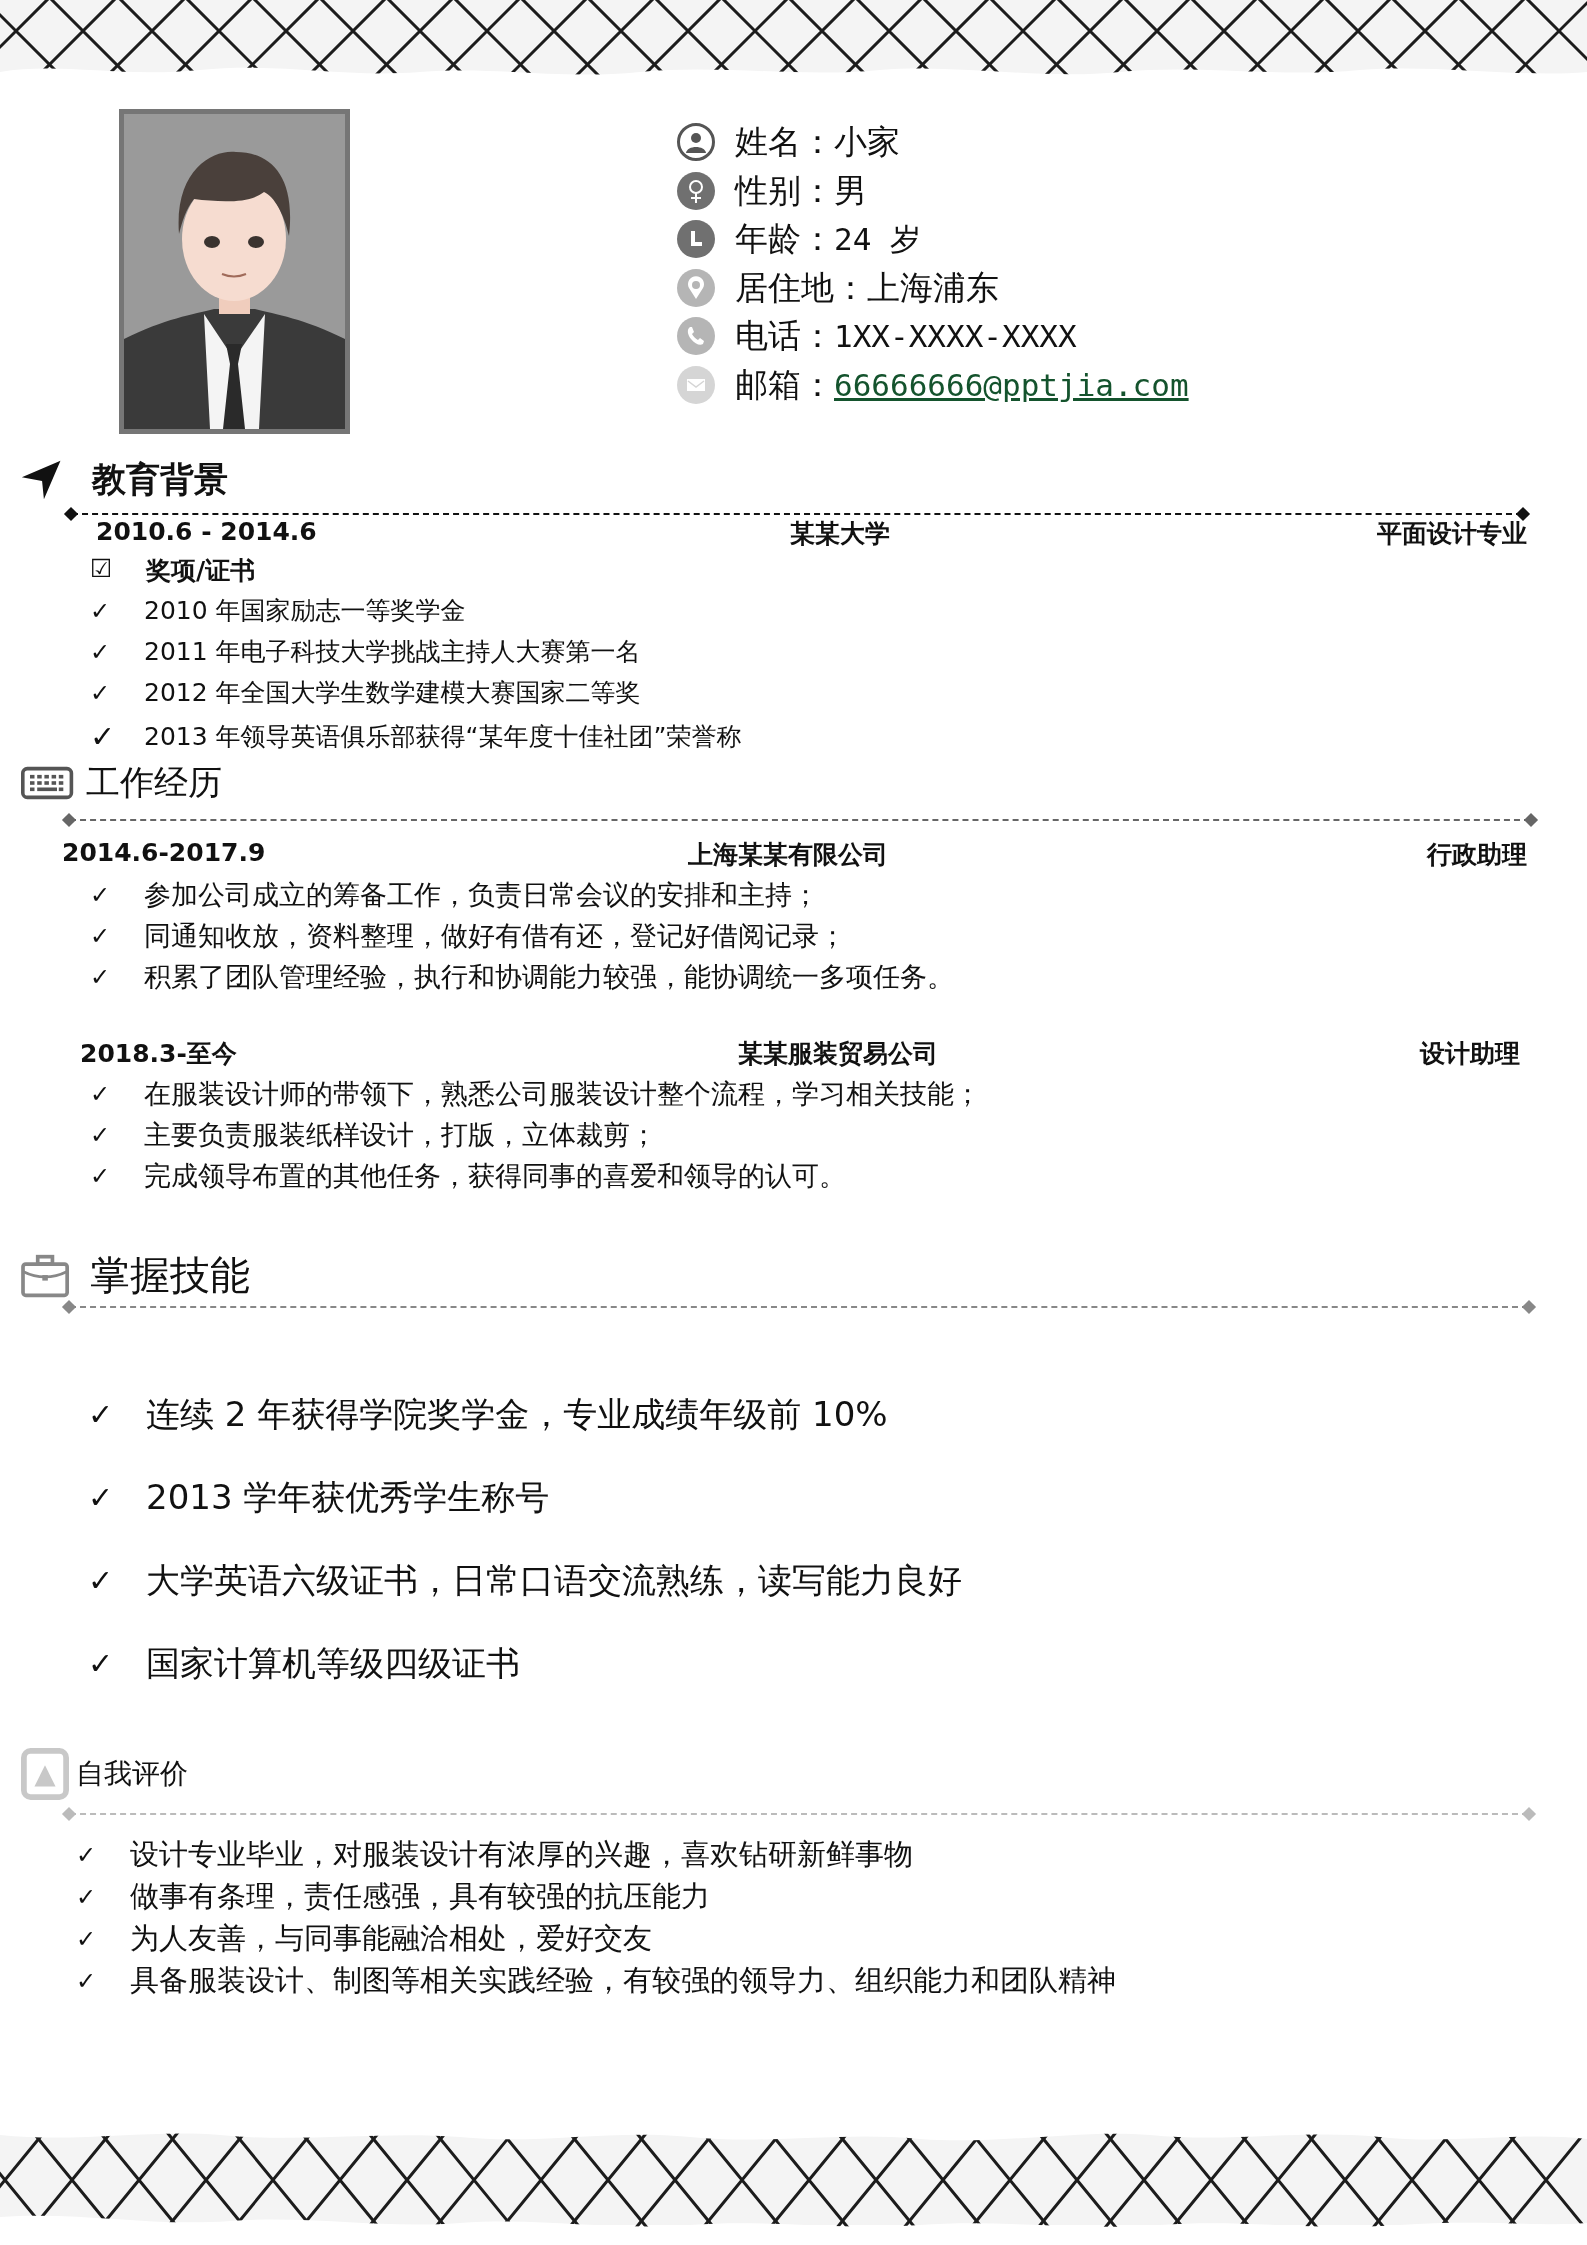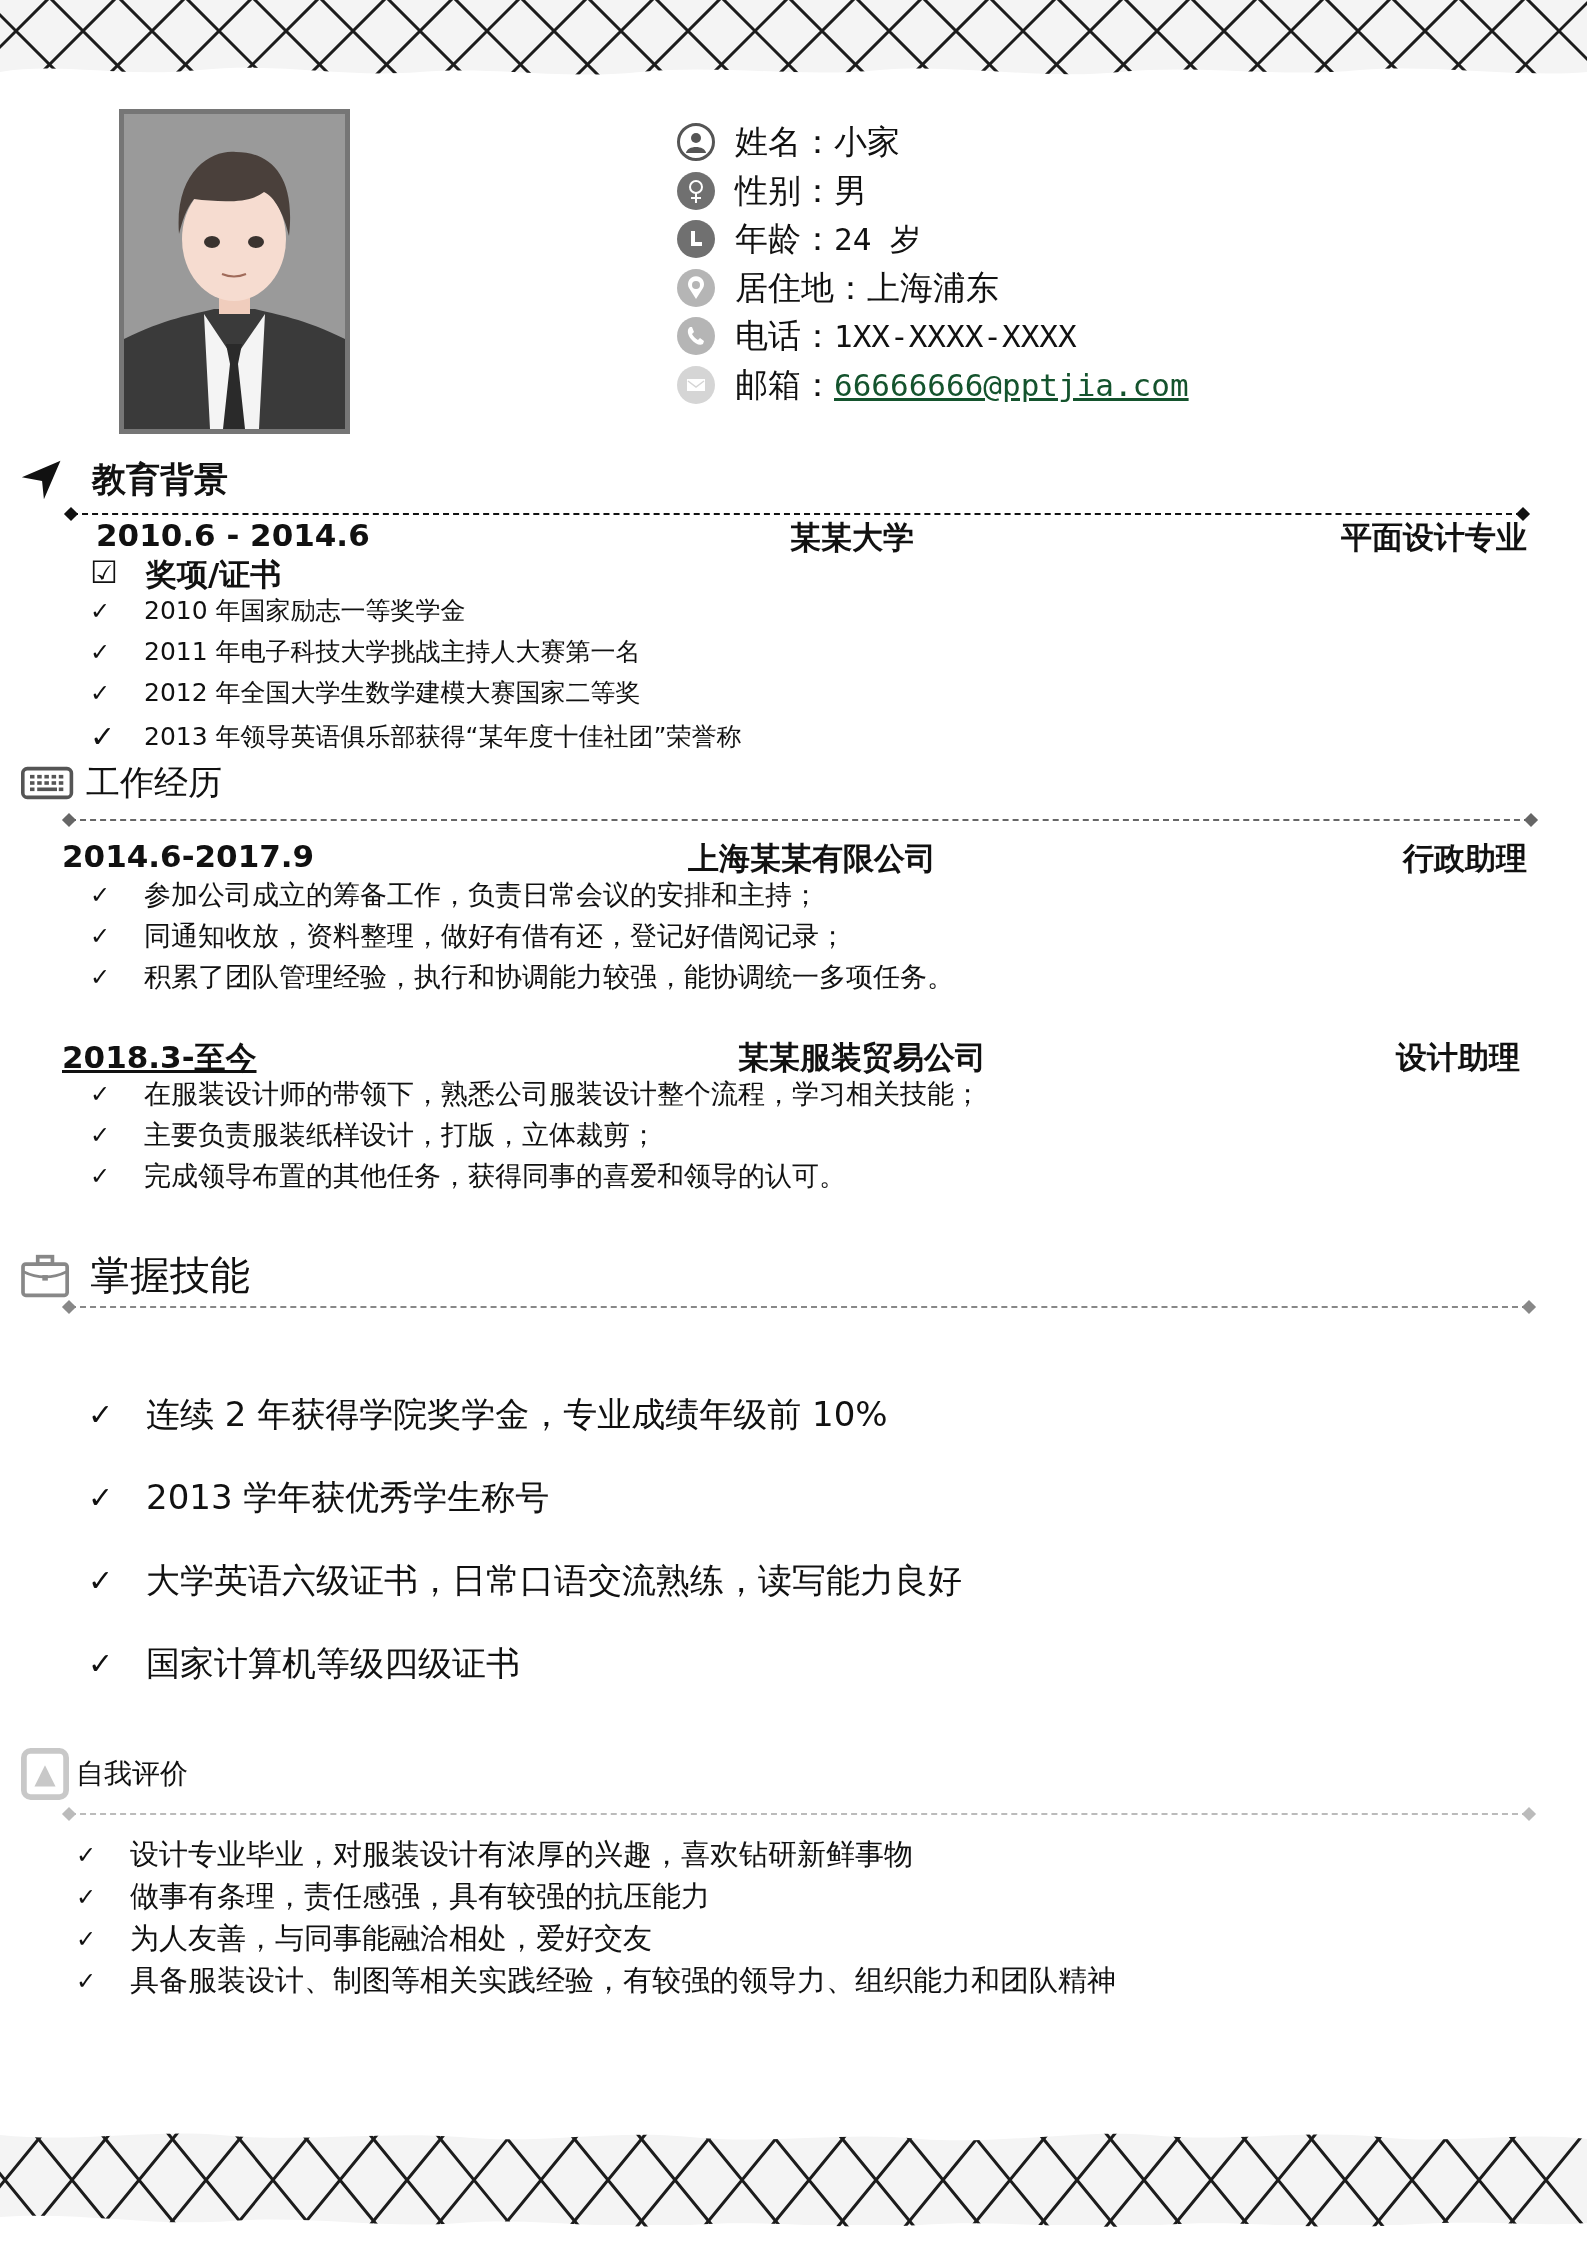--- a/index.html
+++ b/index.html
@@ -28,21 +28,21 @@
     .section-head { position: absolute; left: 18px; display: flex; align-items: center; }
     .section-icon { display: flex; align-items: center; justify-content: center; }
     .section-title { font-weight: bold; color: #111; white-space: nowrap; }
 
     .divider { position: absolute; height: 14px; }
     .divider .line { position: absolute; left: 8px; right: 8px; top: 6px; border-top: 2px dashed currentColor; }
     .divider .diamond { position: absolute; top: 2px; width: 10px; height: 10px; background: currentColor; transform: rotate(45deg); }
     .divider .d-left { left: 2px; }
     .divider .d-right { right: 2px; }
 
-    .entry-row { position: absolute; left: 0; width: 1587px; height: 32px; font-weight: bold; font-size: 31px; }
+    .entry-row { position: absolute; left: 0; width: 1587px; height: 32px; font-weight: bold; font-size: 25px; }
     .entry-row span { position: absolute; top: 0; white-space: nowrap; }
 
     .list { position: absolute; list-style: none; }
     .list li { display: flex; align-items: center; white-space: nowrap; }
     .list .check { display: inline-block; width: 54px; font-size: 24px; }
   </style>
 </head>
 <body>
 
 <div class="band band-top">
@@ -231,21 +231,21 @@
   <li style="height:41px;">
       <span class="check">✓</span>
       <span>同通知收放，资料整理，做好有借有还，登记好借阅记录；</span>
     </li>
   <li style="height:41px;">
       <span class="check">✓</span>
       <span>积累了团队管理经验，执行和协调能力较强，能协调统一多项任务。</span>
     </li>
 </ul>
 <div class="entry-row" style="top:1037px;">
-  <span style="left:62px;text-decoration:underline;">2018.3-至今</span>
+  <span style="left:80px;">2018.3-至今</span>
   <span style="left:738px;">某某服装贸易公司</span>
   <span style="right:67px;">设计助理</span>
 </div>
 <ul class="list" style="left:90px;top:1073px;font-size:27px;">
   <li style="height:41px;">
       <span class="check">✓</span>
       <span>在服装设计师的带领下，熟悉公司服装设计整个流程，学习相关技能；</span>
     </li>
   <li style="height:41px;">
       <span class="check">✓</span>

